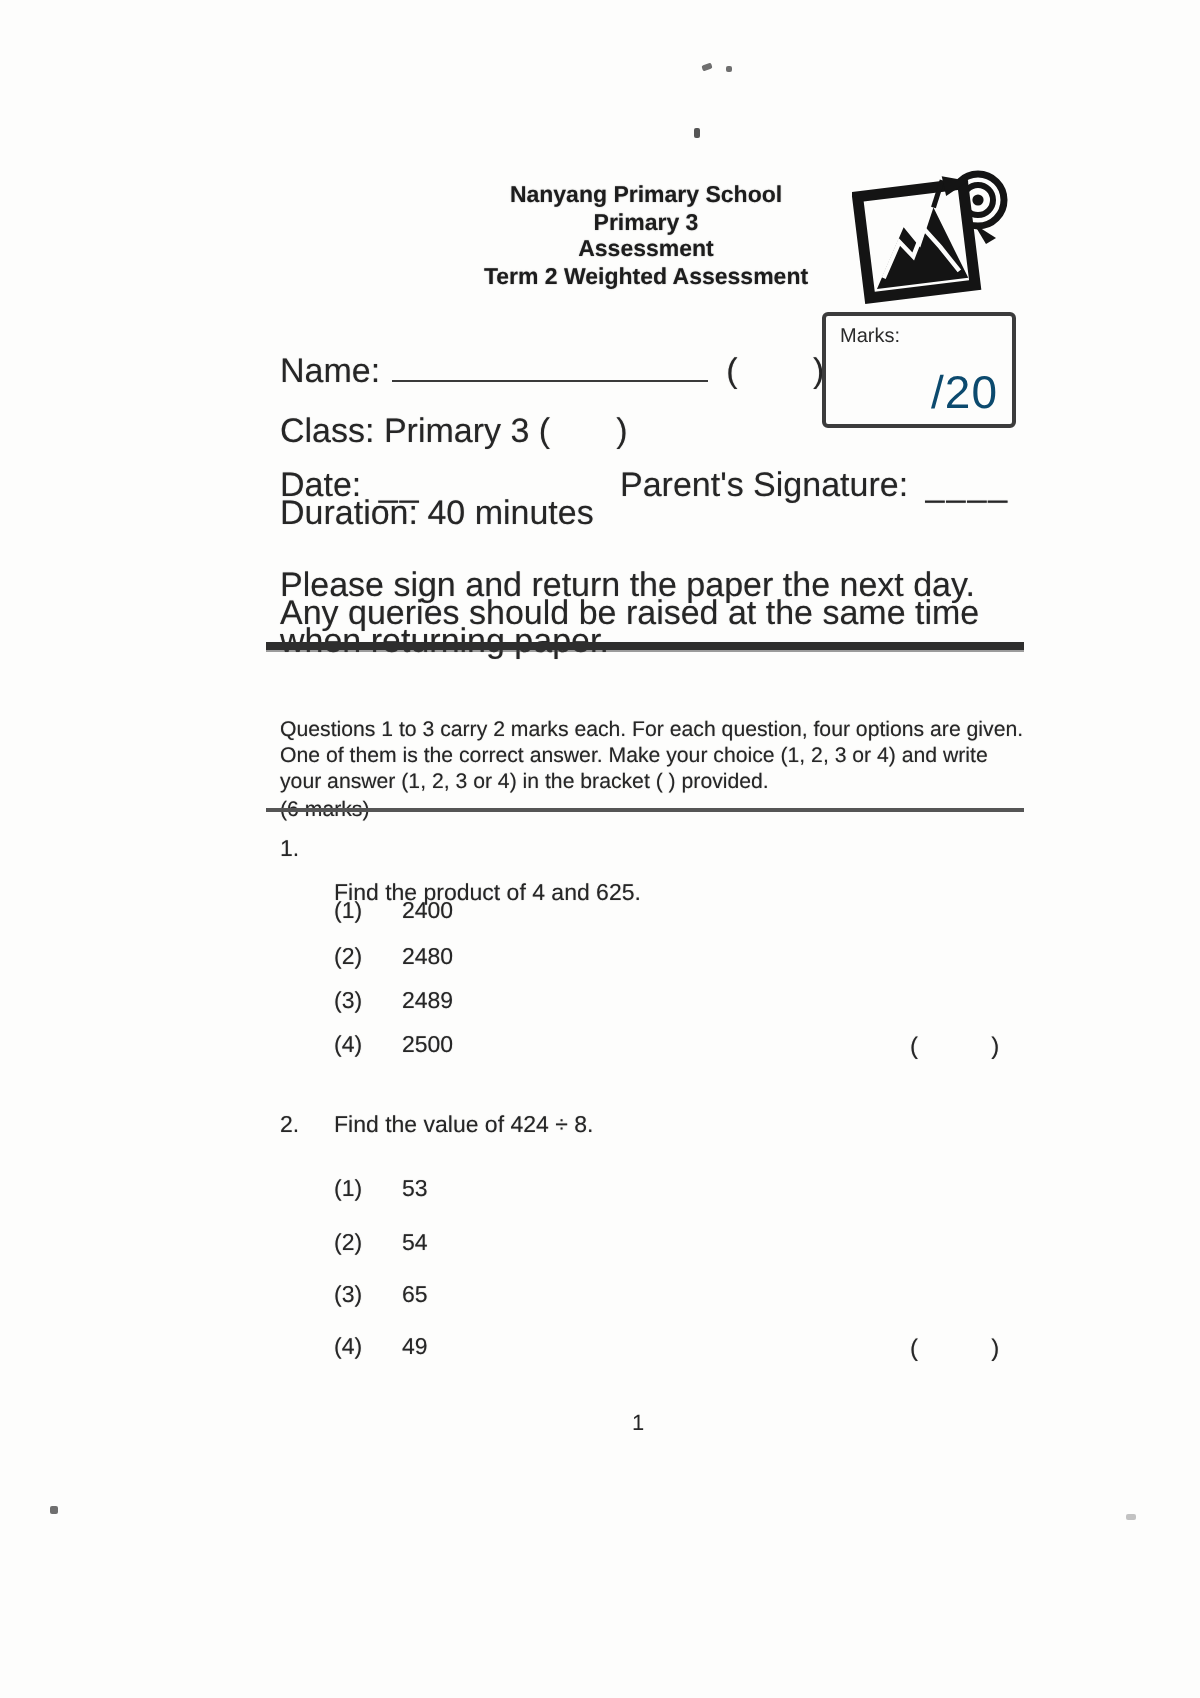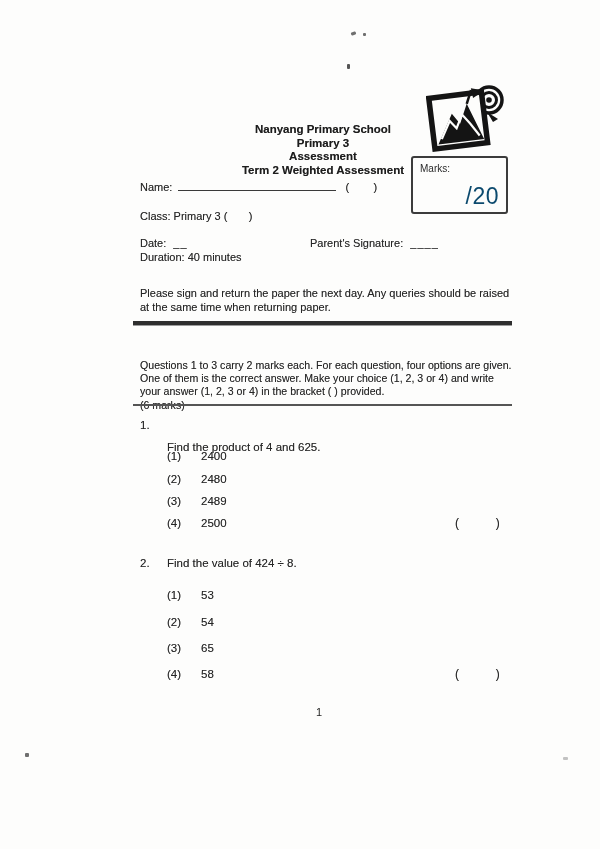--- a/index.html
+++ b/index.html
@@ -7,30 +7,29 @@
     width:600px;height:849px;
     background:#ffffff;
     font-family:"Liberation Sans", sans-serif;
     color:#262626;
     position:relative;
     overflow:hidden;
   }
   .sheet{position:absolute;inset:0;background:#fdfdfc;}
   .abs{position:absolute;}
   .txt{
-    font-size:11px;line-height:14px;color:#262626;
+    font-size:17px;line-height:14px;color:#262626;
     text-shadow:0 0 .5px rgba(40,40,40,.45);
   }
   .pre{white-space:pre;}
   
   .hdr{
     left:133px;top:92px;width:380px;text-align:center;
     font-weight:bold;font-size:11.5px;line-height:13.5px;color:#1d1d1d;
     text-shadow:0 0 .6px rgba(20,20,20,.5);
-    margin-top:31px;
   }
   
   .row{display:flex;align-items:baseline;}
   .u-line{display:inline-block;width:158px;border-bottom:1.6px solid #3a3a3a;height:11px;margin-left:6px;}
   .u-short{letter-spacing:1px;}
   
   .marks-box{
     left:411px;top:156px;width:93px;height:54px;
     border:2px solid #3c3c3c;border-radius:3px;background:#fdfdfc;
   }
@@ -159,19 +158,19 @@
   <div class="abs opt txt" style="top:615px;">
     <span class="opt-label">(2)</span>
     <span>54</span>
   </div>
   <div class="abs opt txt" style="top:641px;">
     <span class="opt-label">(3)</span>
     <span>65</span>
   </div>
   <div class="abs opt txt" style="top:667px;">
     <span class="opt-label">(4)</span>
-    <span>58</span>
+    <span>49</span>
   </div>
   <div class="abs bracket pre txt" style="left:455px;top:667px;">(           )</div>
 
   <div class="abs pagenum">1</div>
 
 </div>
 
 </body></html>

